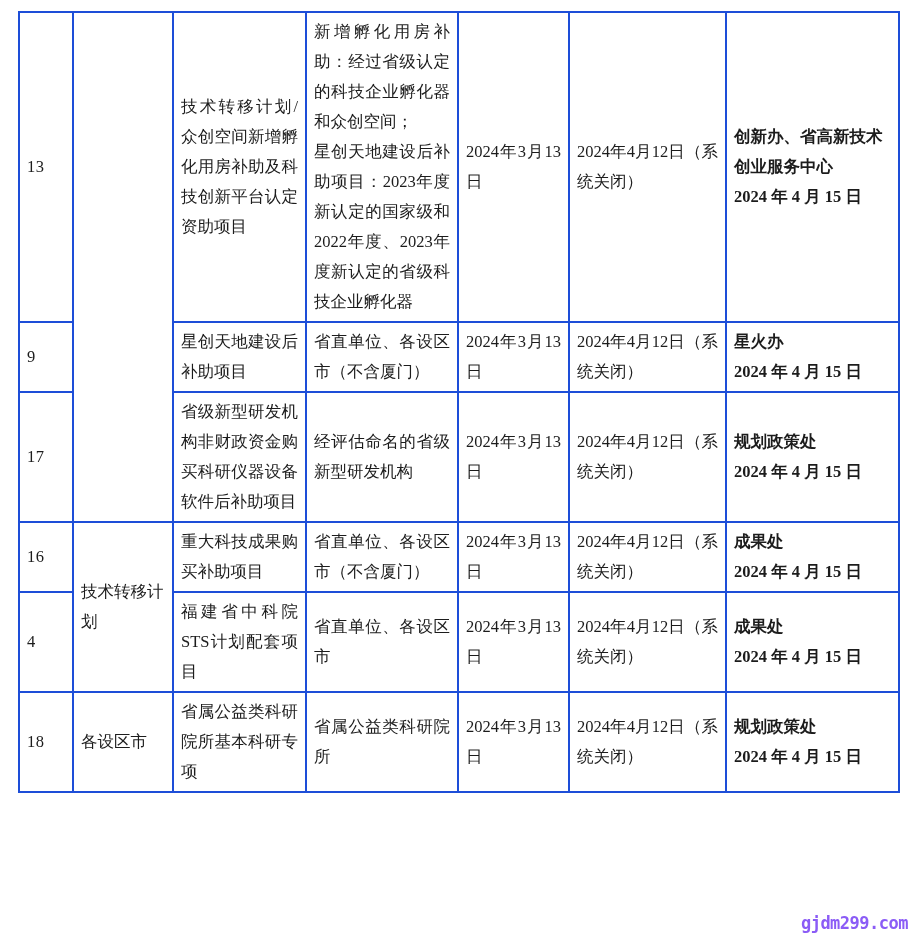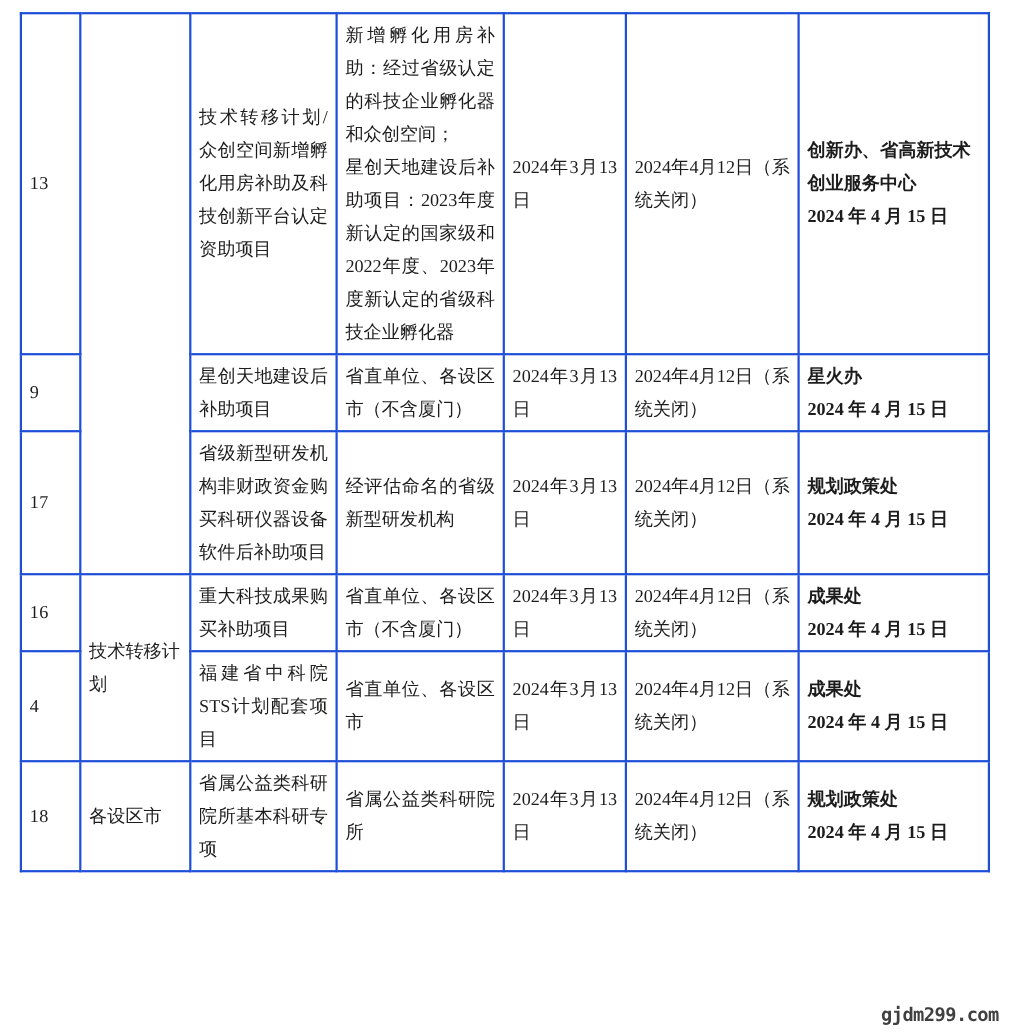--- a/index.html
+++ b/index.html
@@ -84,21 +84,21 @@
   }
 
   .watermark {
     position: absolute;
     right: 10px;
     bottom: 6px;
     font-family: "DejaVu Sans Mono", "Liberation Mono", monospace;
     font-size: 17px;
     font-weight: bold;
     letter-spacing: -0.5px;
-    color: #404040;
+    color: #8b5cf6;
     white-space: nowrap;
   }
 </style>
 </head>
 <body>
 
 <div class="page">
 
   <table class="schedule">
     <colgroup>

